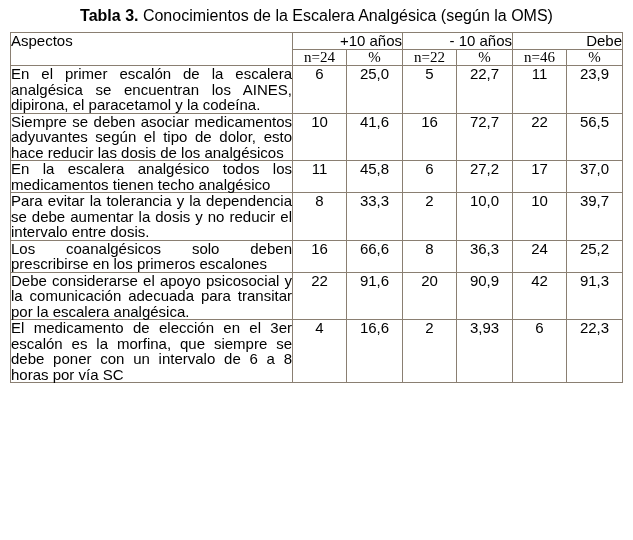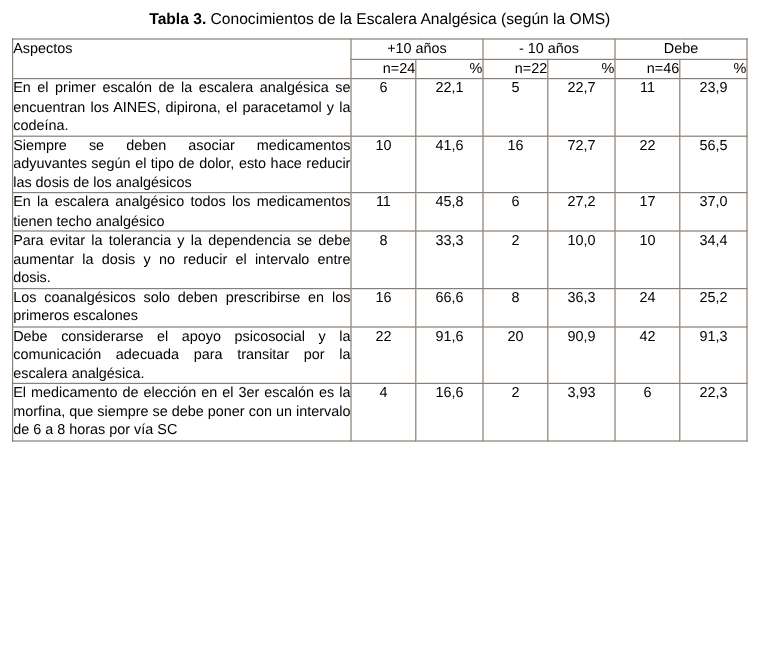--- a/index.html
+++ b/index.html
@@ -15,58 +15,59 @@
     overflow: hidden;
   }
   .page {
     width: 633px;
     height: 540px;
     box-sizing: border-box;
     padding: 6px 10px 0 10px;
   }
   .caption {
     text-align: center;
-    font-size: 13px;
+    font-size: 16px;
     line-height: 16px;
     margin: 2px 0 8px 0;
     color: #000;
   }
   .caption .caption-strong {
     font-weight: bold;
   }
   table.tbl {
     border-collapse: collapse;
     width: 612px;
     table-layout: fixed;
     margin: 0 auto;
   }
   table.tbl td, table.tbl th {
     border: 1px solid #8a7f72;
     padding: 0;
     vertical-align: top;
     font-weight: normal;
-    font-size: 12px;
+    font-size: 15px;
     line-height: 15.5px;
     color: #000;
   }
   .hdr-cell {
-    text-align: center;
+    text-align: right;
     padding: 4px 2px 4px 2px;
     font-size: 11.5px;
     line-height: 15px;
   }
   .hdr-aspect {
     padding: 5px 0 5px 6px;
     text-align: left;
     font-size: 11.5px;
   }
   .sub-cell {
-    text-align: right;
+    text-align: center;
     padding: 3px 2px 3px 2px;
     font-size: 11.5px;
+    font-family: Liberation Serif, serif;
   }
   .aspect-cell {
     padding: 6px 8px 8px 8px;
     text-align: justify;
     text-justify: inter-word;
     hyphens: none;
     font-size: 11.5px;
     line-height: 15.5px;
   }
   .num-cell {
@@ -110,21 +111,21 @@
         <td class="sub-cell">%</td>
         <td class="sub-cell">n=22</td>
         <td class="sub-cell">%</td>
         <td class="sub-cell">n=46</td>
         <td class="sub-cell">%</td>
       </tr>
 
       <tr>
         <td class="aspect-cell">En el primer escalón de la escalera analgésica se encuentran los AINES, dipirona, el paracetamol y la codeína.</td>
         <td class="num-cell">6</td>
-        <td class="num-cell">22,1</td>
+        <td class="num-cell">25,0</td>
         <td class="num-cell">5</td>
         <td class="num-cell">22,7</td>
         <td class="num-cell">11</td>
         <td class="num-cell">23,9</td>
       </tr>
 
       <tr>
         <td class="aspect-cell">Siempre se deben asociar medicamentos adyuvantes según el tipo de dolor, esto hace reducir las dosis de los analgésicos</td>
         <td class="num-cell">10</td>
         <td class="num-cell">41,6</td>
@@ -144,21 +145,21 @@
         <td class="num-cell">37,0</td>
       </tr>
 
       <tr>
         <td class="aspect-cell">Para evitar la tolerancia y la dependencia se debe aumentar la dosis y no reducir el intervalo entre dosis.</td>
         <td class="num-cell">8</td>
         <td class="num-cell">33,3</td>
         <td class="num-cell">2</td>
         <td class="num-cell">10,0</td>
         <td class="num-cell">10</td>
-        <td class="num-cell">34,4</td>
+        <td class="num-cell">39,7</td>
       </tr>
 
       <tr>
         <td class="aspect-cell">Los coanalgésicos solo deben prescribirse en los primeros escalones</td>
         <td class="num-cell">16</td>
         <td class="num-cell">66,6</td>
         <td class="num-cell">8</td>
         <td class="num-cell">36,3</td>
         <td class="num-cell">24</td>
         <td class="num-cell">25,2</td>

